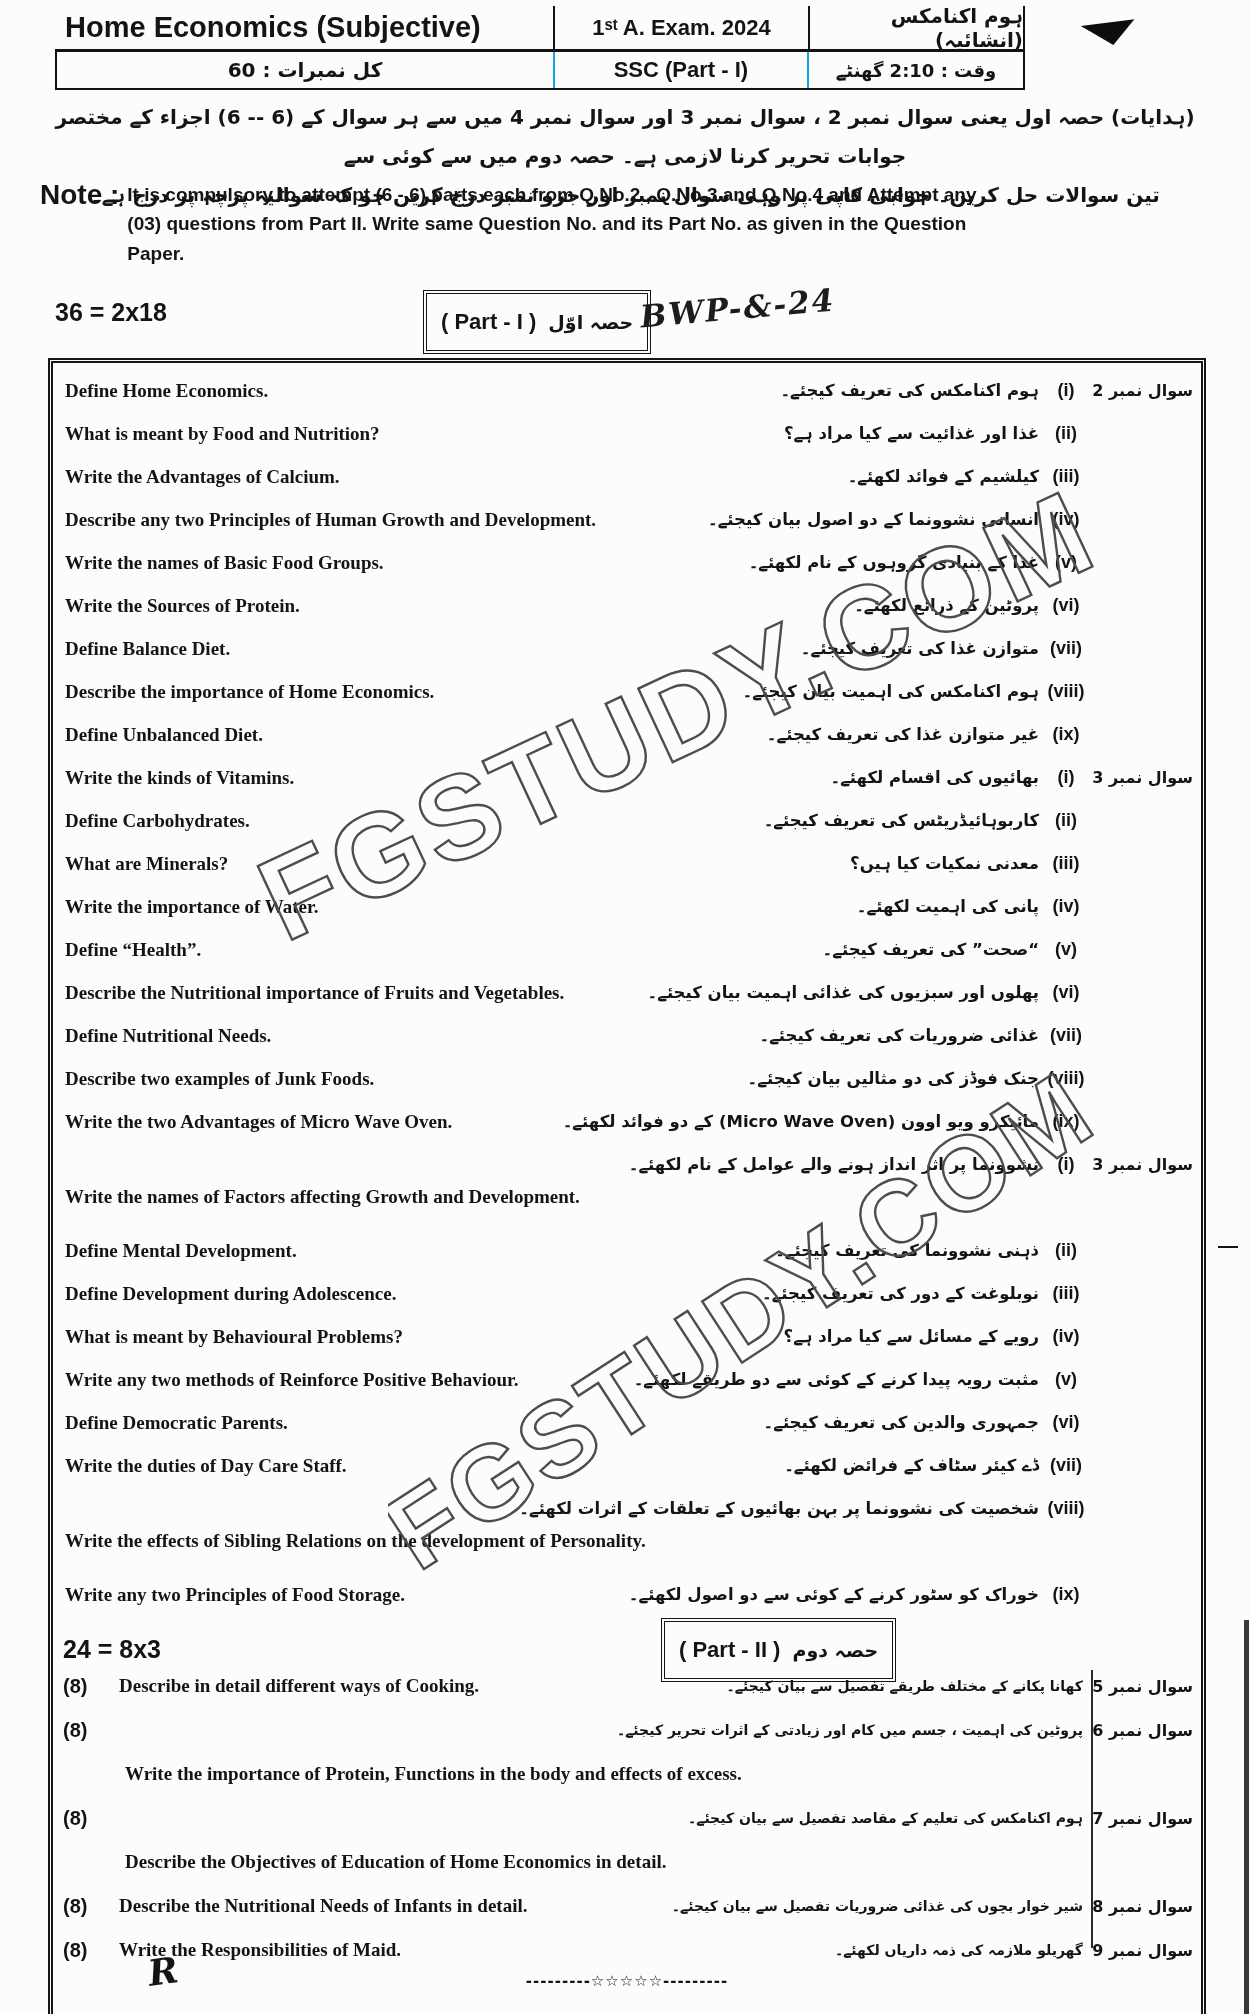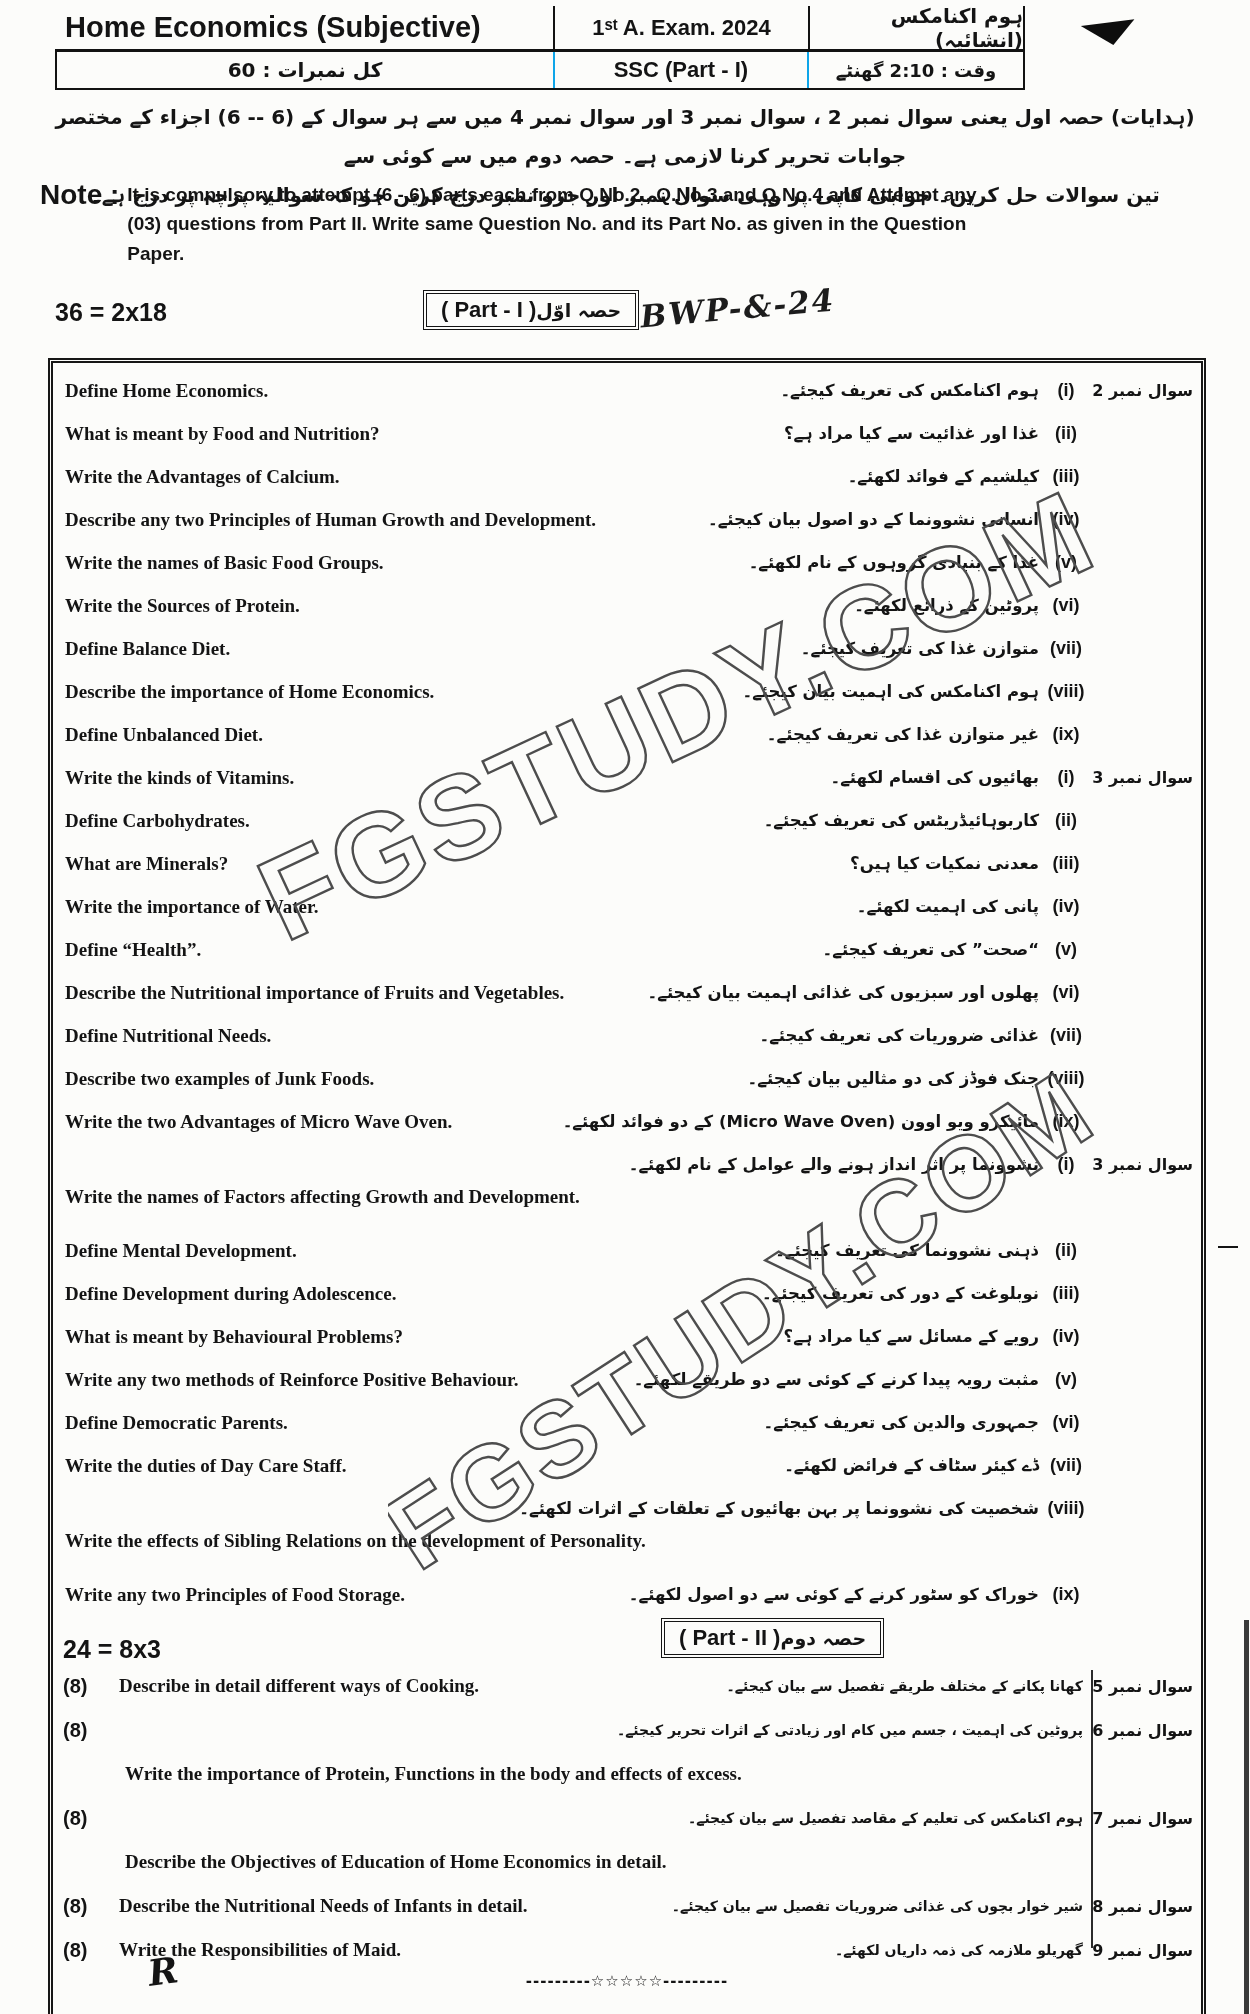--- a/index.html
+++ b/index.html
@@ -35,21 +35,21 @@
   .edge-streak{position:absolute;right:1px;top:1620px;width:5px;height:394px;background:#181818;opacity:.85}
   
   .instr{position:absolute;top:98px;left:40px;width:1170px;text-align:center;
     font-weight:bold;font-size:20px;line-height:39px}
   .note{position:absolute;top:180px;left:40px;display:flex;align-items:flex-start}
   .note-label{font:bold 28px/1.1 "Liberation Sans",sans-serif;margin-right:8px;white-space:nowrap}
   .note-text{font:bold 19px/1.55 "Liberation Sans",sans-serif;width:858px}
   
   .p1head{position:absolute;top:290px;left:55px;width:1150px;height:50px}
   .formula1{position:absolute;left:0;top:8px;font:bold 25px "Liberation Sans",sans-serif}
-  .partbox{border:4px double #141414;padding:3px 14px;display:inline-flex;align-items:center;background:transparent}
+  .partbox{border:4px double #141414;padding:15px 14px;display:inline-flex;gap:12px;align-items:center;background:transparent}
   .partbox .pb-en{font:bold 22px "Liberation Sans",sans-serif;white-space:nowrap}
   .partbox .pb-ur{font-weight:bold;font-size:19px;white-space:nowrap}
   .p1box{position:absolute;left:368px;top:0}
   
   .mainbox{position:absolute;left:48px;top:358px;width:1158px;height:1656px;
     border:5px double #161616;border-bottom:none;box-sizing:border-box;padding:6px 8px 0 8px}
   .p1row{display:flex;align-items:center;height:43px}
   .p1row .en,.p2row .en,.enrow .en,.p2enrow .en{
     flex:1;font-weight:600;font-size:19px;padding-left:4px;white-space:nowrap;overflow:hidden}
   .p1row .ur{font-family:"DejaVu Sans",sans-serif;direction:rtl;font-weight:bold;font-size:16.5px;white-space:nowrap}

